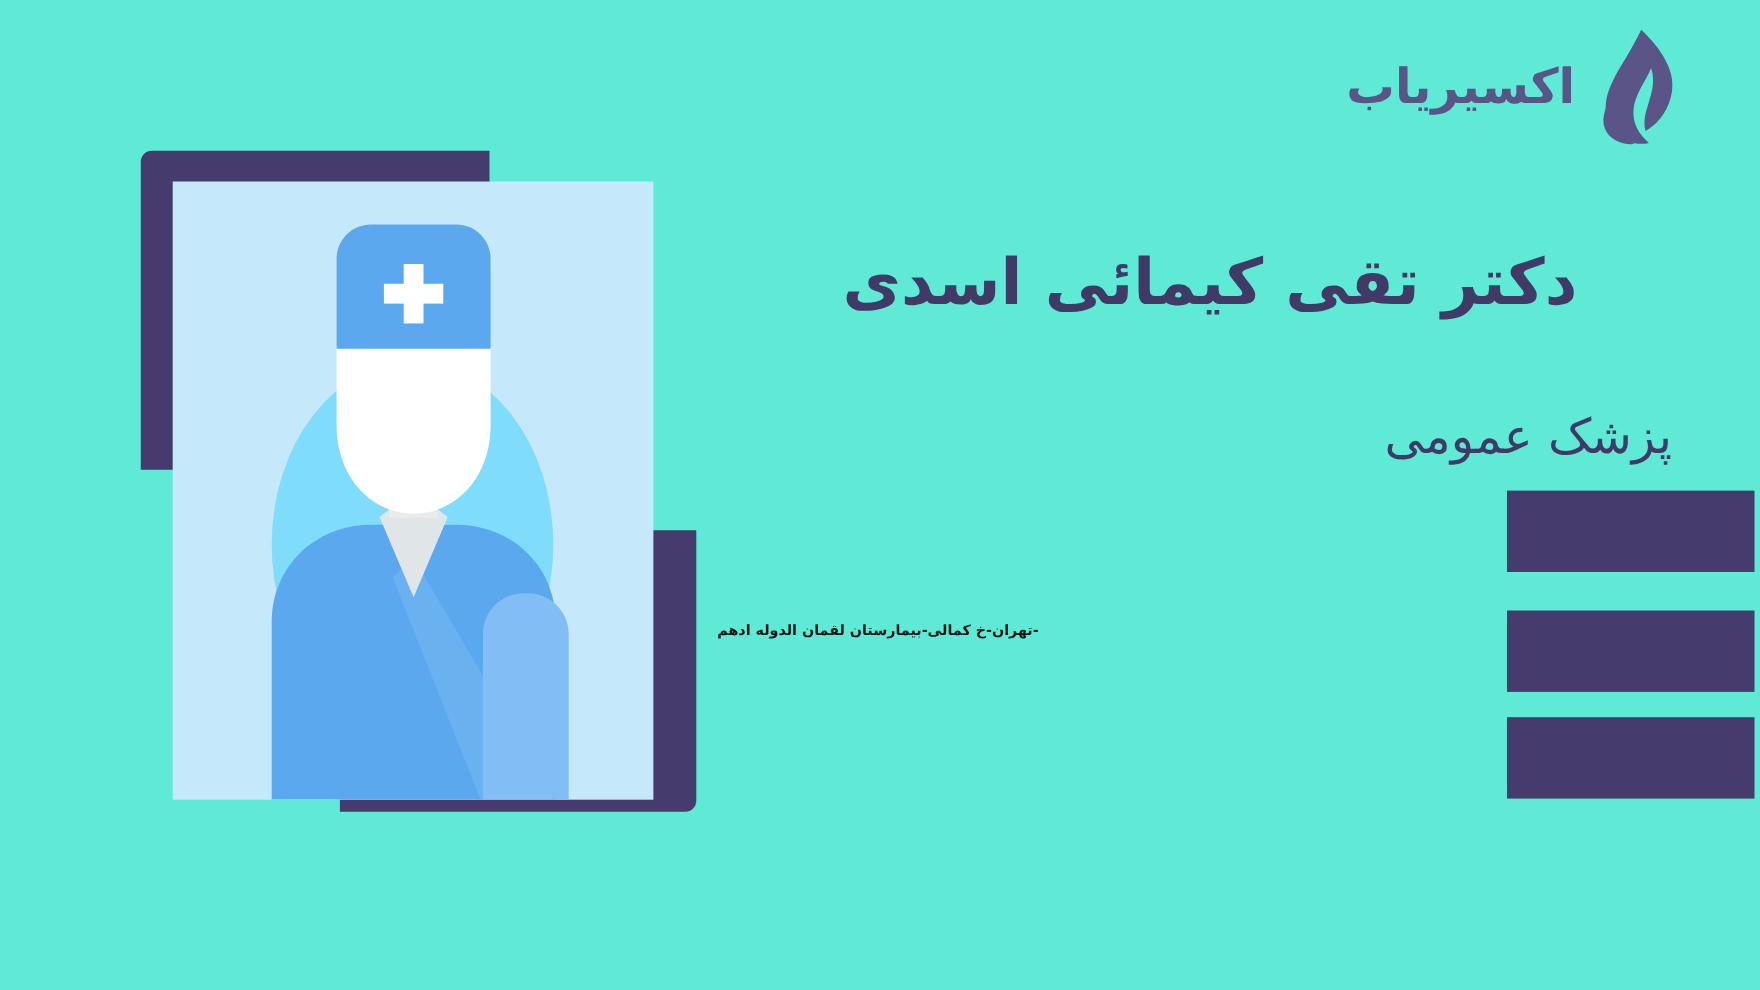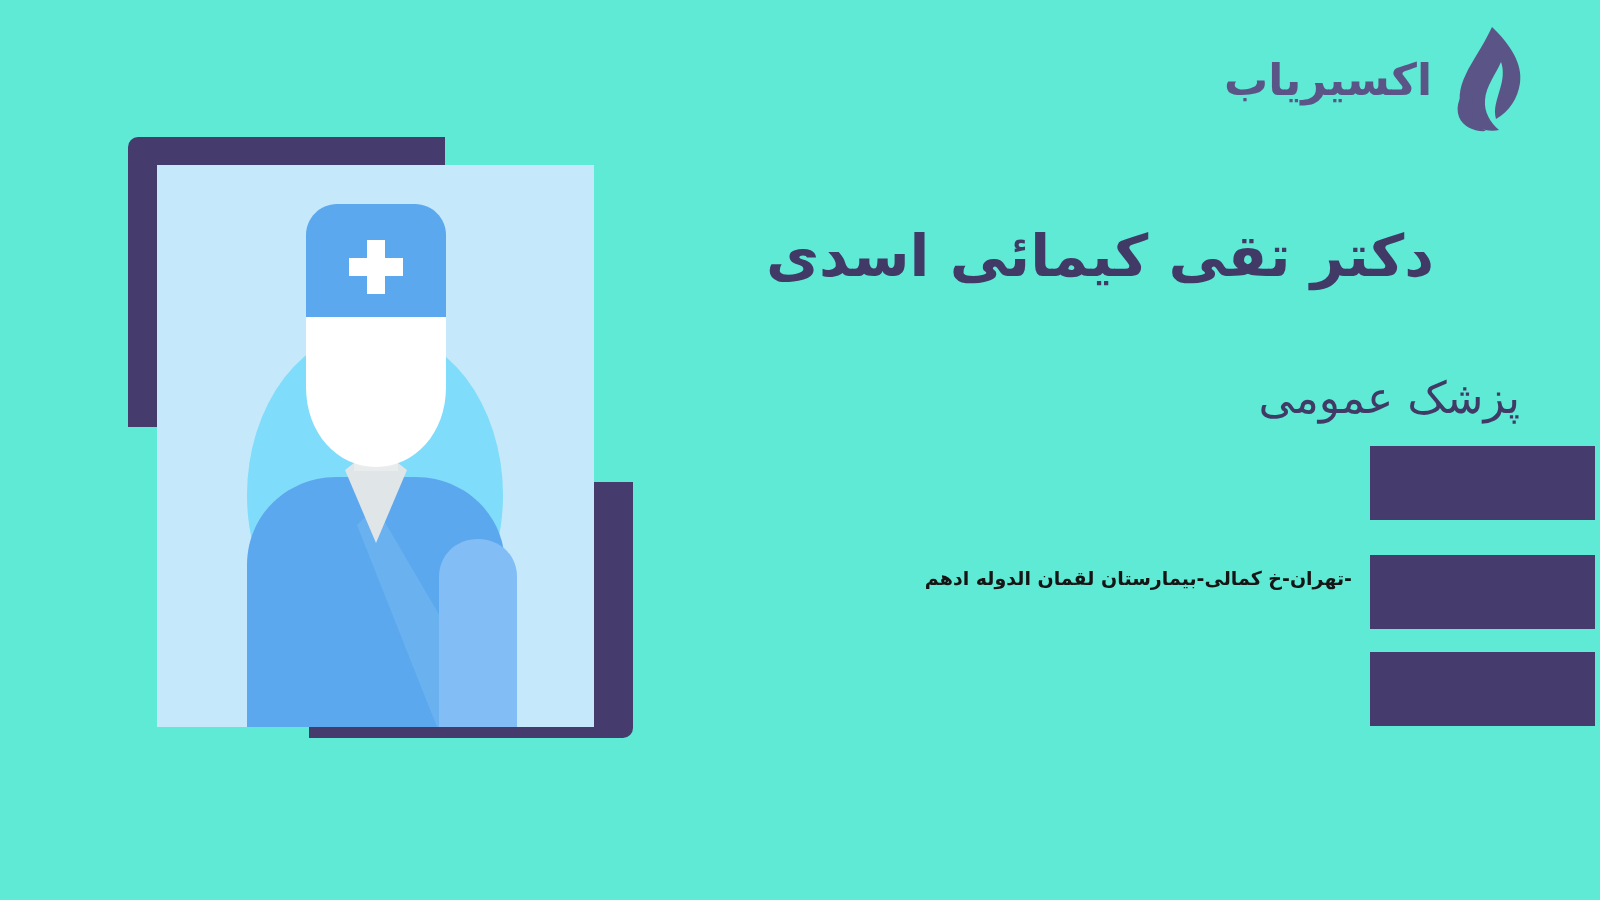--- a/index.html
+++ b/index.html
@@ -118,24 +118,24 @@
     color: #413a66;
     line-height: 1.25;
     white-space: nowrap;
     margin-top: 38px;
   }
   #doctor-address {
     position: absolute;
     right: 248px;
     top: 565px;
     width: 700px;
-    text-align: right;
-    direction: rtl;
-    font-family: "DejaVu Sans", sans-serif;
-    font-size: 19px;
+    text-align: left;
+    direction: rtl;
+    font-family: "DejaVu Sans", sans-serif;
+    font-size: 13px;
     font-weight: 700;
     color: #151515;
     line-height: 1.4;
     white-space: nowrap;
   }
 
   
   .deco-bar {
     position: absolute;
     left: 1370px;

